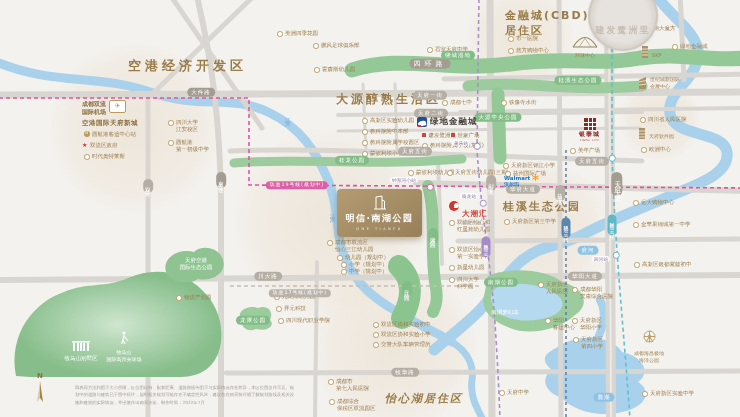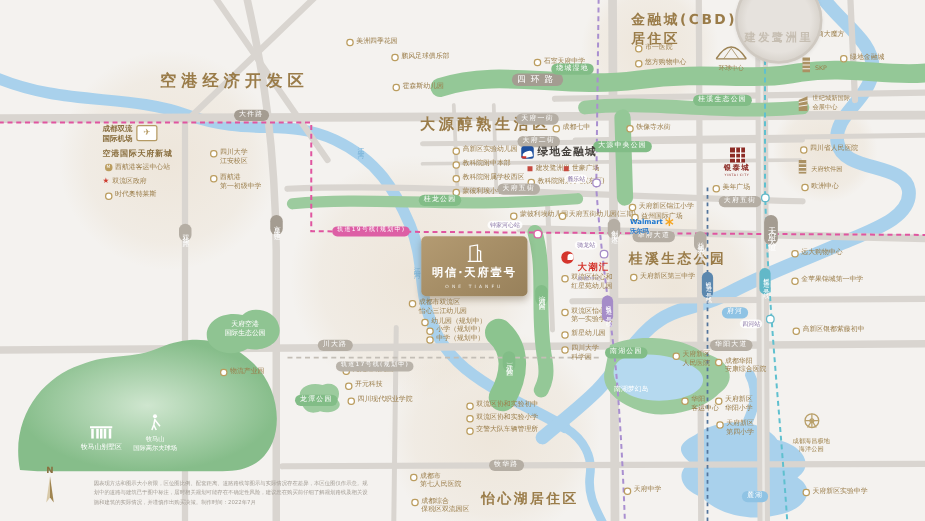--- a/index.html
+++ b/index.html
@@ -177,21 +177,21 @@
       <div class="region" style="left: 336px; top: 91px; font-size: 12px; letter-spacing: 3px;">
         <div>大源醇熟生活区</div>
       </div>
       <div class="region" style="left: 505px; top: 9px; font-size: 11px; letter-spacing: 2px;">
         <div>金融城(CBD)</div>
         <div>居住区</div>
       </div>
       <div class="region" style="left: 503px; top: 200px; font-size: 11px; letter-spacing: 2px;">
         <div>桂溪生态公园</div>
       </div>
-      <div class="region" style="left: 385px; top: 392px; font-size: 11px; letter-spacing: 2px;">
+      <div class="region" style="left: 385px; top: 392px; font-size: 11px; letter-spacing: 2px; font-style: italic;">
         <div>怡心湖居住区</div>
       </div>
       <div class="poi" style="left: 84px; top: 131px;">
         <span class="ic metro"></span>
         <span class="tx">
           <span class="ln">西航港客运中心站</span>
         </span>
       </div>
       <div class="poi" style="left: 82px; top: 142px;">
         <span class="ic star"></span>
@@ -743,21 +743,21 @@
   </div>
 
   <div class="property">
     <svg width="12" height="15" viewBox="0 0 12 15">
           <g stroke="#fff" stroke-width="1" fill="none">
             <path d="M2,14 L2,2 L8,1 L8,14"></path>
             <path d="M8,5 L10.5,6 L10.5,14"></path>
             <line x1="0" y1="14" x2="12" y2="14"></line>
           </g>
         </svg>
-    <div class="prop-name">明信·天府壹号</div>
+    <div class="prop-name">明信·南湖公园</div>
     <div class="prop-en">ONE TIANFU</div>
   </div>
 
   <div class="stamp">
         <span>建发鹭洲里</span>
       </div>
 
   <div class="compass">
     <div class="n">N</div>
     <svg width="16" height="26" viewBox="0 0 16 26">

